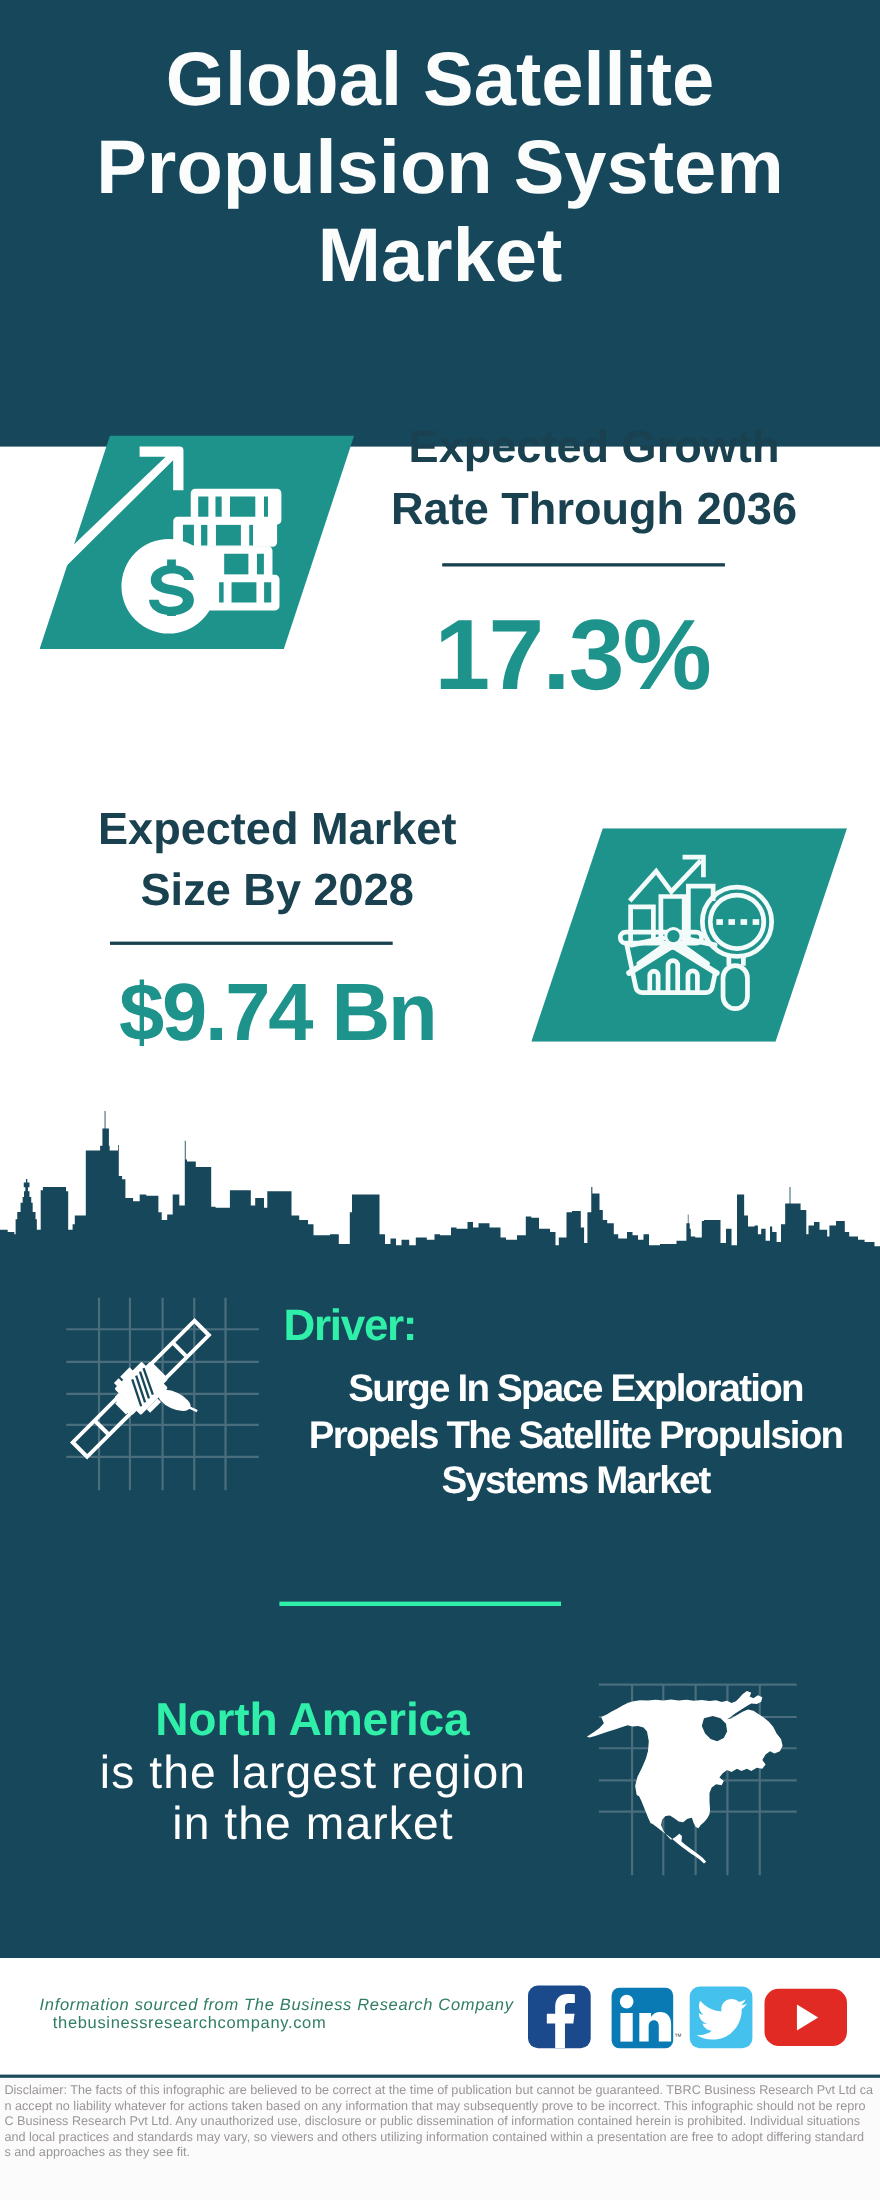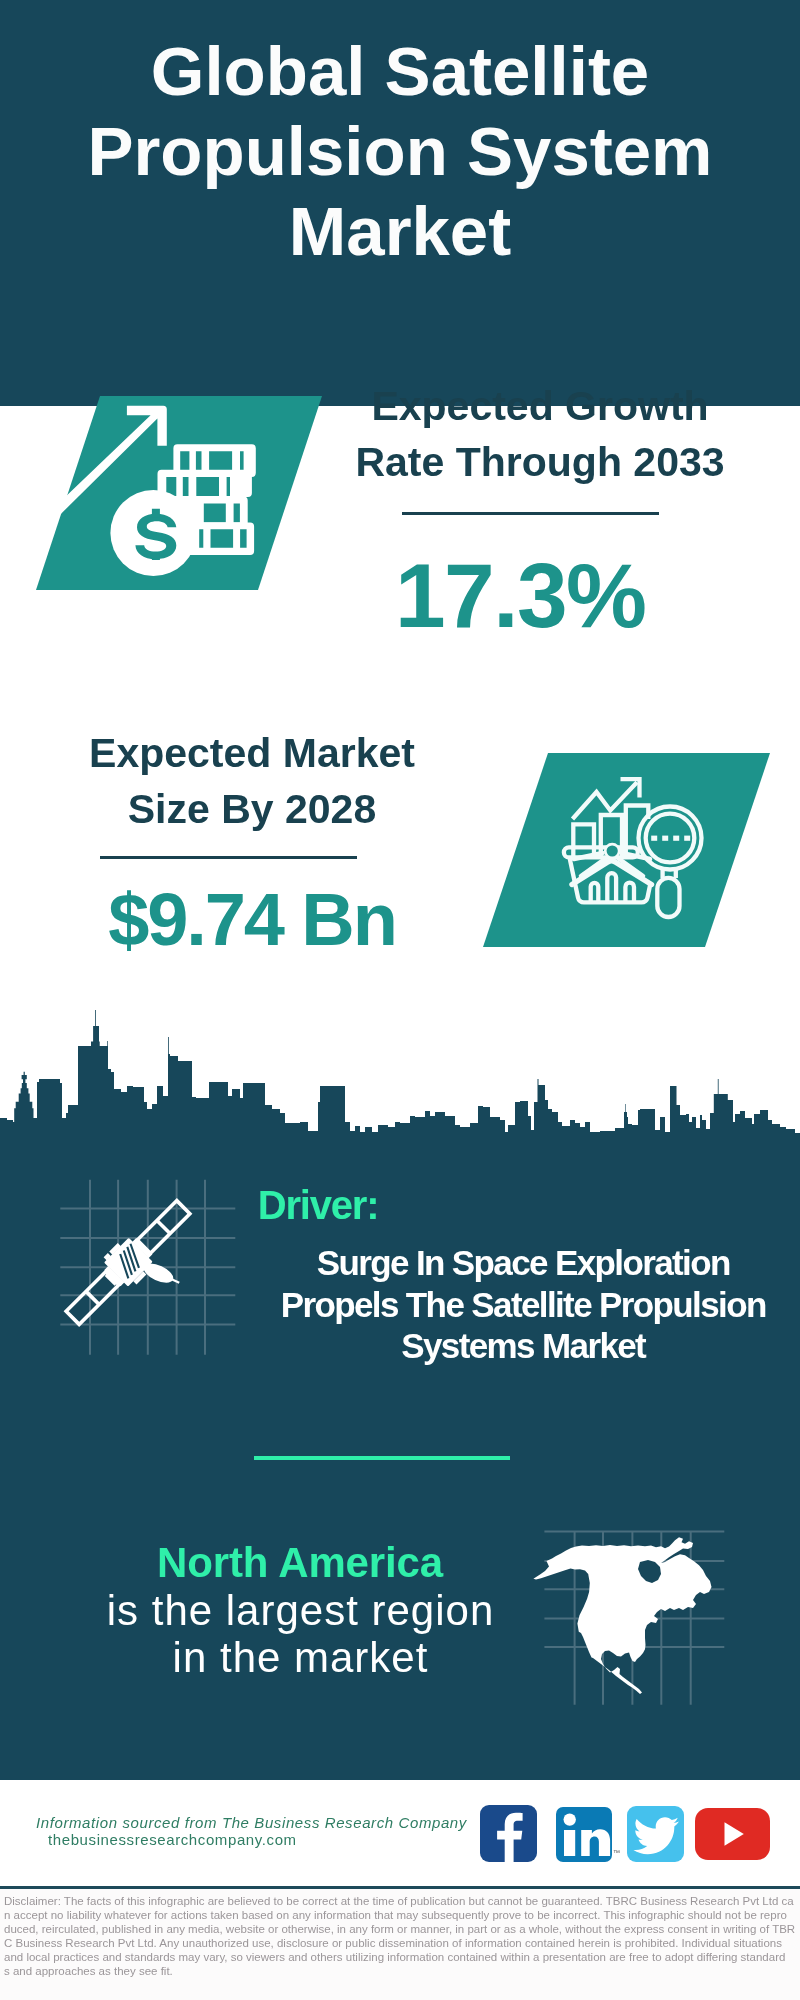--- a/index.html
+++ b/index.html
@@ -64,21 +64,21 @@
             M144.2 55.3 v18.9 h9.2 v-18.9 z M159.9 55.3 v18.9 h5.6 v-18.9 z M173.1 55.3 v18.9 h23 v-18.9 z M204 55.3 v18.9 h3.6 v-18.9 z"></path>
 
         <circle cx="117.4" cy="137" r="43"></circle>
         <path fill="#1d938b" d="M119.9 117.8 c-11.1 0 -18.9 5.7 -18.9 13.4 c0 7.8 7.2 11.3 17.8 13.1 c8.1 1.3 11.4 2.9 11.4 5.7 c0 3.3 -4.4 5.6 -10.6 5.6 c-6.6 0 -11 -2.4 -11.4 -6.4 h-8.8 c0.4 8.3 8.3 14 20.2 14 c12.2 0 20.7 -5.4 20.7 -13.6 c0 -7.8 -6.5 -11.3 -18.4 -13.3 c-8.1 -1.3 -11.1 -2.9 -11.1 -5.8 c0 -3.1 3.9 -5.2 10 -5.2 c6 0 10 2.3 10.8 5.9 h8.7 c-0.9 -7.9 -8.5 -13.4 -20.4 -13.4 z"></path>
         <path fill="#1d938b" d="M115.9 112.7 h8 v9 h-8 z M115.9 157 h8 v7 h-8 z"></path>
       </g>
     </svg>
   </div>
   <div class="stat-head" style="left:340px;top:379px;width:400px;">
     <div>Expected Growth</div>
-    <div>Rate Through 2033</div>
+    <div>Rate Through 2036</div>
   </div>
   <div class="stat-rule" style="left:402px;top:512px;width:257px;"></div>
   <div class="stat-val" style="left:321px;top:550px;width:400px;font-size:91px;line-height:91px;letter-spacing:-1.5px;text-indent:-1.5px;">17.3%</div>
 
   <div class="stat-head" style="left:52px;top:726px;width:400px;">
     <div>Expected Market</div>
     <div>Size By 2028</div>
   </div>
   <div class="badge" style="left:483px;top:753px;">
     <svg width="287" height="194" viewBox="0 0 287 194">
@@ -166,21 +166,21 @@
     </g>
   </svg>
   <div class="driver-head" style="left:259px;top:1185px;width:520px;">Driver:</div>
   <div class="driver-body" style="left:244px;top:1242px;width:560px;">
     <div>Surge In Space Exploration</div>
     <div>Propels The Satellite Propulsion</div>
     <div>Systems Market</div>
   </div>
   <div class="green-rule" style="left:254px;top:1456px;width:256px;"></div>
 
-  <div class="region-block" style="left:20px;top:1539px;width:560px;">
+  <div class="region-block" style="left:4px;top:1539px;width:560px;">
     <div class="region-name">North America</div>
     <div class="region-sub">is the largest region</div>
     <div class="region-sub">in the market</div>
   </div>
   <svg class="na-map" style="position:absolute;left:525px;top:1520px;" width="205" height="195" viewBox="525 1520 205 195">
     <g stroke="#4a6e7e" stroke-width="2">
       <path d="M574.6 1531.5 V1704.8 M603 1531.5 V1704.8 M632.4 1531.5 V1704.8 M661.3 1531.5 V1704.8 M690.7 1531.5 V1704.8"></path>
       <path d="M544.4 1531.5 H724.3 M544.4 1560.9 H724.3 M544.4 1589.3 H724.3 M544.4 1618.6 H724.3 M544.4 1647 H724.3"></path>
     </g>
     <path d="M533.4 1578.8 L540 1574.5 L545 1571 L549 1566.5 L546.5 1561 L552 1558.5 L556 1556 L561 1553.5 L566 1550.5 L571 1548 L576 1546.6 L582 1545.6 L589 1546 L596 1545.2 L603 1546 L610 1545.1 L617 1546 L624 1545.2 L631 1546.2 L638 1545.4 L645 1546.3 L651 1545.6 L656 1547.2 L661 1546.2 L665 1548.2 L669 1546.6 L672 1543.6 L675 1540.2 L679 1537.2 L683 1538.8 L681.5 1542.2 L685 1543.8 L689 1541.2 L693 1543 L692 1547 L688 1549 L683 1548.6 L679 1551 L674 1554 L669 1557.2 L665 1560.2 L661 1563 L665 1562 L670 1559 L675 1556.2 L680 1554.2 L685 1555.2 L689 1558 L694 1561.2 L699 1565.2 L703 1570 L706 1576 L710 1581 L711.5 1587 L709 1592 L704 1594 L700 1592 L696 1595 L693 1600 L696 1604 L693 1608 L688 1607 L683 1610 L679 1608 L674 1610 L670 1608 L665 1611 L661 1609 L657 1612 L654 1616 L658 1619 L656 1623 L651 1622 L647 1625 L645 1630 L645 1638 L645.5 1645 L645 1649.3 L643 1653 L640 1656.5 L637 1659 L635 1662 L632.5 1661 L630.5 1657 L629 1652.5 L625 1653.5 L621 1656.5 L617 1656 L613 1653 L609 1650.5 L605 1651 L602 1654 L601 1659 L603 1664 L606 1668.5 L610 1672.5 L614 1670 L617.5 1667 L620 1669 L619.5 1674 L623 1677 L627 1680 L631 1683 L635 1686 L639 1689 L642 1692.5 L640 1694 L636 1690.5 L632 1687.5 L628 1685 L624 1682 L620 1679 L616 1676 L612.5 1673 L609 1670 L605 1667 L601 1664 L597 1661 L593 1658 L591.5 1657.5 L589 1652 L587 1647 L585 1642 L583 1637 L581 1633 L578.8 1631.8 L577.4 1623.5 L579.5 1615.3 L583.6 1607 L587.1 1598.8 L589.1 1591.9 L589.8 1583 L588.2 1574 L585 1570.5 L580 1569.2 L575 1569.6 L570.5 1568.4 L565 1570.2 L559 1572.2 L553 1574.2 L547 1576.2 L541 1578.2 L536 1579.6 Z" fill="#ffffff"></path>
@@ -214,19 +214,18 @@
     <a class="social" style="left:695px;top:1808px;width:75px;height:52px;border-radius:13px;background:#e02a23;display:block;text-decoration:none;">
       <svg width="75" height="52" viewBox="0 0 75 52">
         <path fill="#ffffff" d="M29.5 14.2 L48.8 26.0 L29.5 37.8 z"></path>
       </svg>
     </a>
   <div class="hr-rule"></div>
   <div class="disclaimer">
     <div class="disc-text">
       <div>Disclaimer: The facts of this infographic are believed to be correct at the time of publication but cannot be guaranteed. TBRC Business Research Pvt Ltd ca</div>
       <div>n accept no liability whatever for actions taken based on any information that may subsequently prove to be incorrect. This infographic should not be repro</div>
-      <div>duced, reirculated, published in any media, website or otherwise, in any form or manner, in part or as a whole, without the express consent in writing of TBR</div>
       <div>C Business Research Pvt Ltd. Any unauthorized use, disclosure or public dissemination of information contained herein is prohibited. Individual situations</div>
       <div>and local practices and standards may vary, so viewers and others utilizing information contained within a presentation are free to adopt differing standard</div>
       <div>s and approaches as they see fit.</div>
     </div>
   </div>
 </div>
 
 </body></html>

